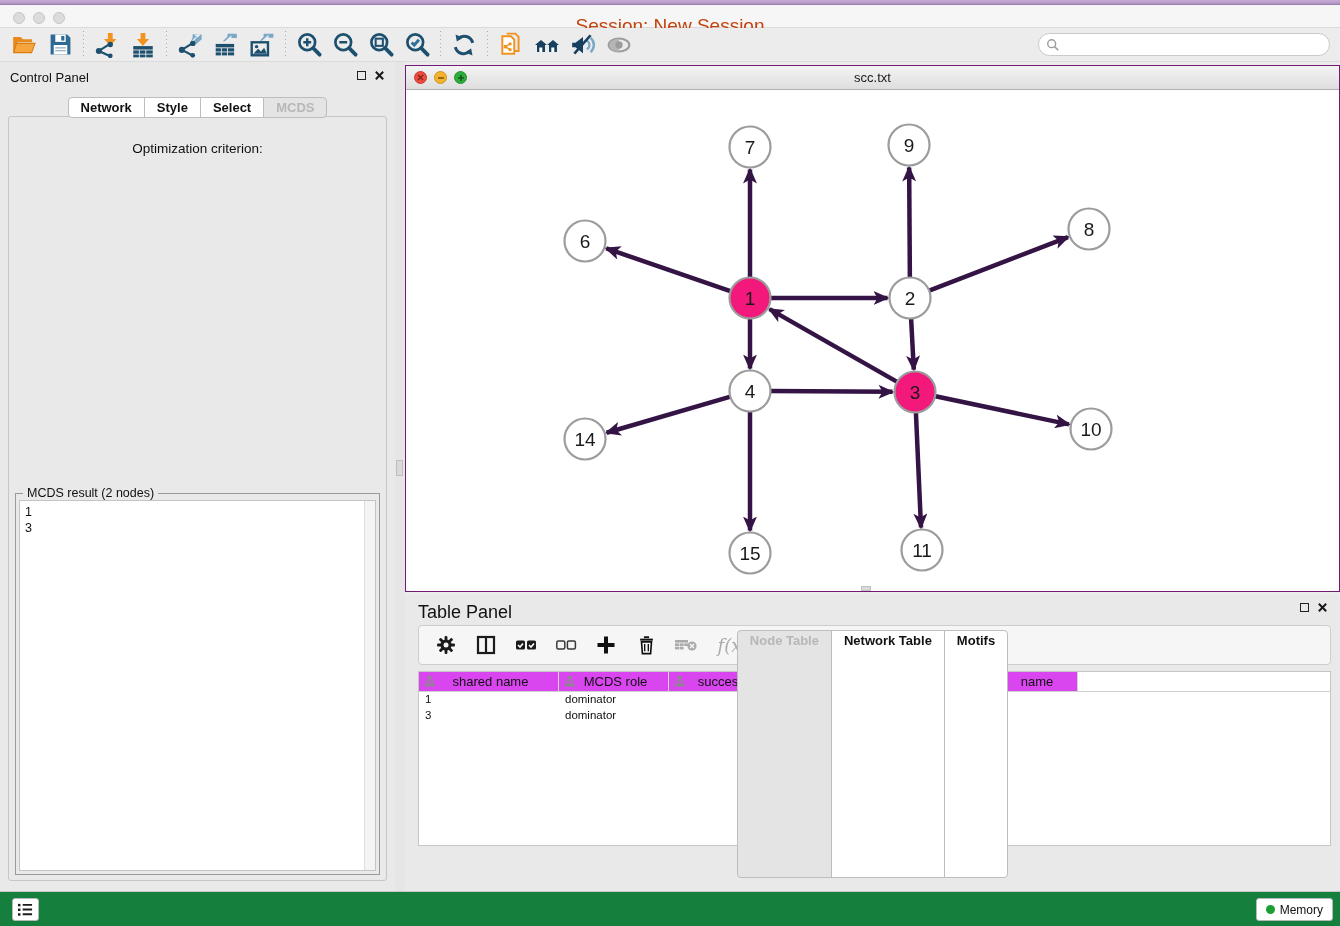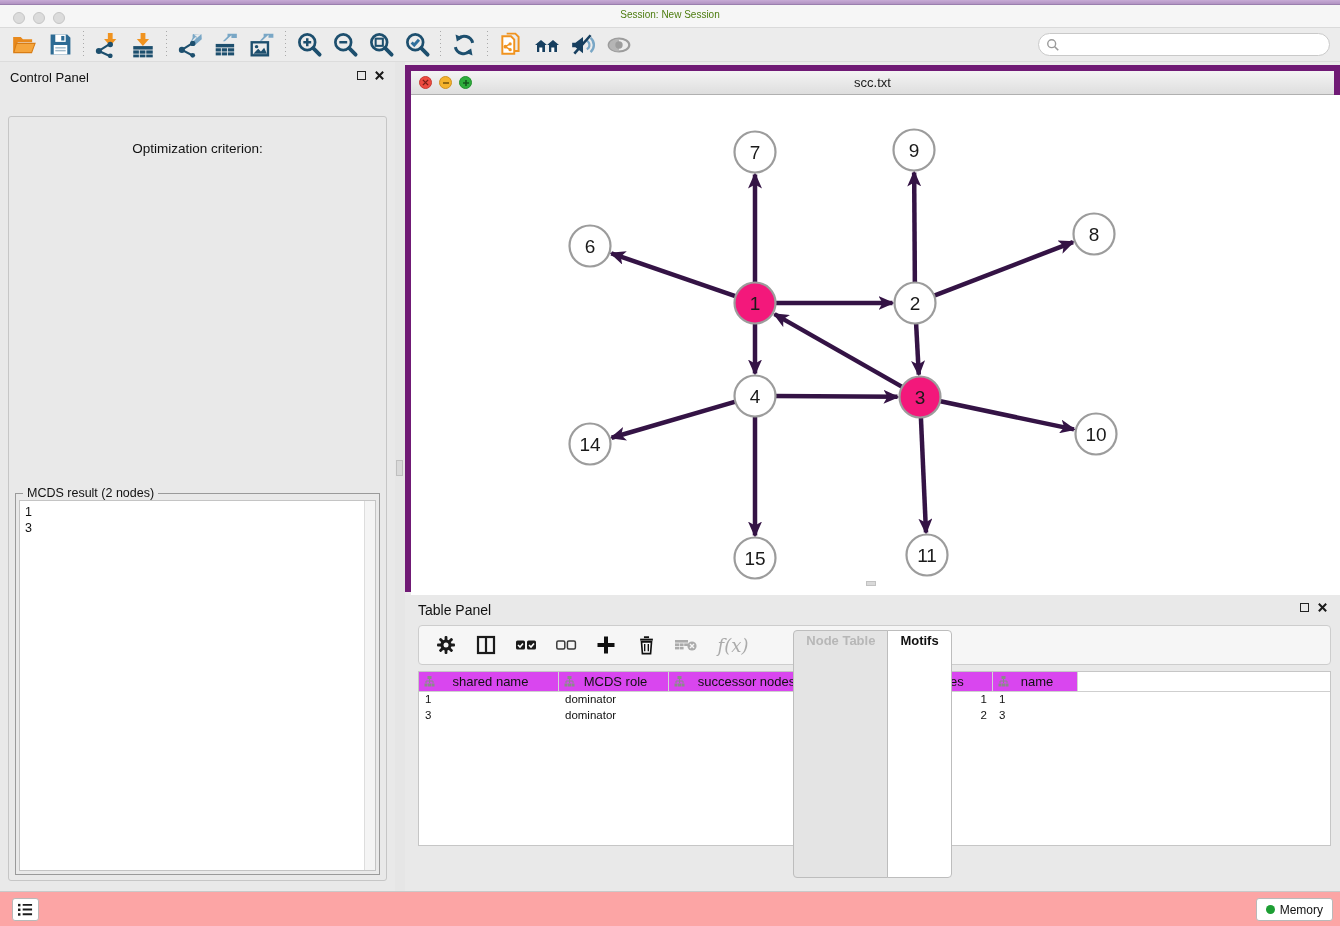--- a/index.html
+++ b/index.html
@@ -10,22 +10,22 @@
     -webkit-font-smoothing:antialiased;
   }
   
   .purple-strip { position:absolute; left:0; top:0; width:1340px; height:5px;
     background:linear-gradient(#c7abd6,#b193c2); border-bottom:1px solid #9a7fae; }
   .titlebar { position:absolute; left:0; top:5px; width:1340px; height:23px;
     background:#f6f6f6; border-bottom:1px solid #dadada; }
   .titlebar .lights { position:absolute; left:13px; top:7px; display:flex; gap:8px; }
   .titlebar .light { width:12px; height:12px; border-radius:50%;
     background:#dcdcdc; border:1px solid #c6c6c6; }
-  .titlebar .wtitle { position:absolute; left:0; right:0; top:4px; text-align:center;
-    font-size:10px; color:#4d7c0f; }
+  .titlebar .wtitle { position:absolute; left:0; right:0; top:10px; text-align:center;
+    font-size:19px; color:#c2410c; }
   
   .toolbar { position:absolute; left:0; top:28px; width:1340px; height:34px;
     background:#ececec; border-bottom:1px solid #dcdcdc; display:flex; align-items:center; }
   .tbtn { width:36px; height:30px; display:flex; align-items:center; justify-content:center; flex:0 0 auto; }
   .tsep { width:1px; height:28px; margin:0 5px; flex:0 0 auto;
     background-image:linear-gradient(#aaa 35%, rgba(0,0,0,0) 0%);
     background-size:1px 4px; background-repeat:repeat-y; }
   .searchbox { position:absolute; right:10px; top:5px; width:292px; height:23px;
     background:#fff; border:1px solid #c9c9c9; border-radius:12px;
     display:flex; align-items:center; padding-left:7px; }
@@ -60,57 +60,57 @@
     background:#fff; border:1px solid #c4c4c4; font-size:12.5px; color:#111;
     padding:3px 5px; line-height:16px; }
   .result-scroll { position:absolute; right:0; top:0; bottom:0; width:11px;
     background:#f4f4f4; border-left:1px solid #ddd; }
   
   .v-splitter { position:absolute; left:395px; top:62px; width:10px; height:829px; background:#e6e6e6; }
   .v-grip { position:absolute; left:1px; top:398px; width:7px; height:16px; background:#d9d9d9;
     border:1px solid #bfbfbf; }
   
   .net-window { position:absolute; left:405px; top:65px; width:935px; height:527px;
-    border:6px solid #701a75; background:#fff; }
+    border:1px solid #701a75; background:#fff; }
   .net-titlebar { position:absolute; left:0; top:0; width:100%; height:24px;
     background:linear-gradient(#f4f4f4,#dedede); border-bottom:1px solid #b0b0b0; }
   .net-titlebar .lights { position:absolute; left:8px; top:5px; display:flex; gap:7px; }
   .tl { width:13px; height:13px; border-radius:50%; display:flex; align-items:center; justify-content:center; }
   .tl.red { background:#ee4b40; border:1px solid #c63b32; }
   .tl.yellow { background:#f5b32c; border:1px solid #cf9222; }
   .tl.green { background:#2ead3c; border:1px solid #249130; }
   .net-titlebar .ntitle { position:absolute; left:0; right:0; top:4px; text-align:center;
     font-size:13px; color:#1a1a1a; }
   .net-canvas { position:absolute; left:0; top:24px; width:933px; height:501px; background:#fff; }
   .h-grip { position:absolute; left:455px; bottom:0px; width:10px; height:5px; background:#d9d9d9;
     border:1px solid #c2c2c2; }
   
   .table-panel { position:absolute; left:405px; top:595px; width:935px; height:296px; background:#e9e9e9; }
-  .table-panel .ptitle { position:absolute; left:13px; top:7px; font-size:14px; color:#111; }
+  .table-panel .ptitle { position:absolute; left:13px; top:7px; font-size:18px; color:#111; }
   .table-panel .pbtns { position:absolute; right:12px; top:7px; display:flex; gap:8px; align-items:center; }
   .tp-toolbar { position:absolute; left:13px; right:9px; top:30px; height:40px;
     background:#f6f6f6; border:1px solid #cdcdcd; border-radius:4px;
     display:flex; align-items:center; padding-left:12px; gap:10px; }
   .tpbtn { width:30px; height:28px; display:flex; align-items:center; justify-content:center; }
   .fx { font-family:"DejaVu Serif","Liberation Serif",serif; font-style:italic;
     font-size:18px; color:#ababab; }
   .tbl-area { position:absolute; left:13px; right:9px; top:76px; bottom:45px;
     background:#fff; border:1px solid #c6c6c6; overflow:hidden; }
   .tbl-header { display:flex; height:20px; border-bottom:1px solid #cfcfcf; }
   .th { background:#d946ef; border-right:1px solid #d4d4d4; display:flex; align-items:center;
     font-size:13px; color:#111; position:relative; }
   .th .th-label { flex:1; text-align:center; padding-right:12px; }
   .th svg { margin-left:5px; flex:0 0 auto; }
   .tr { display:flex; height:16px; }
   .td { font-size:11.5px; color:#111; padding:1px 6px 0 6px; overflow:hidden; white-space:nowrap; }
   .td.right { text-align:right; }
   .tbl-tabs { position:absolute; left:0; right:0; bottom:13px; display:flex; }
   
   .statusbar { position:absolute; left:0; top:891px; width:1340px; height:35px;
-    background:#fca5a5; border-top:1px solid #c9c9c9; }
+    background:#15803d; border-top:1px solid #c9c9c9; }
   .sq-btn { position:absolute; left:12px; top:6px; width:27px; height:23px; background:#fff;
     border:1px solid #b9b9b9; border-radius:3px; display:flex; align-items:center; justify-content:center; }
   .mem-btn { position:absolute; right:7px; top:6px; height:23px; background:#fff;
     border:1px solid #b9b9b9; border-radius:3px; display:flex; align-items:center;
     gap:5px; padding:0 9px; font-size:12px; color:#111; }
   .mem-dot { width:9px; height:9px; border-radius:50%; background:#1d9e33; }
 </style>
 </head>
 <body>
 
@@ -289,20 +289,26 @@
 <div class="control-panel">
   <div class="panel-head">
     <span class="ptitle">Control Panel</span>
     <span class="pbtns">
       <span class="float-ic"></span>
       <svg width="11" height="11" viewBox="0 0 12 12">
           <path d="M2 2l8 8M10 2l-8 8" stroke="#1a1a1a" stroke-width="2.2"></path>
         </svg>
     </span>
   </div>
+  <div class="seg-row" id="cp-tabs">
+      <div class="seg-tab">Network</div>
+      <div class="seg-tab">Style</div>
+      <div class="seg-tab">Select</div>
+      <div class="seg-tab selected">MCDS</div>
+    </div>
   <div class="tab-content">
     <div class="opt-label">Optimization criterion:</div>
     <div class="result-group">
       <span class="result-legend">MCDS result (2 nodes)</span>
       <div class="result-text">
         <div id="result-lines">
             <div>1</div>
             <div>3</div>
           </div>
         <div class="result-scroll"></div>
@@ -545,20 +551,21 @@
           <div class="td" style="width: 140px;">3</div>
           <div class="td" style="width: 110px;">dominator</div>
           <div class="td right" style="width: 152px;">3</div>
           <div class="td right" style="width: 172px;">2</div>
           <div class="td" style="width: 85px;">3</div>
         </div>
       </div>
   </div>
   <div class="tbl-tabs seg-row" id="tbl-tabs" style="position:absolute">
       <div class="seg-tab selected">Node Table</div>
+      <div class="seg-tab">Network Table</div>
       <div class="seg-tab">Motifs</div>
     </div>
 </div>
 
 <div class="statusbar">
   <div class="sq-btn">
     <svg width="17" height="15" viewBox="0 0 18 16">
         <g stroke="#1b1b1b" stroke-width="2">
           <path d="M6 3h10M6 8h10M6 13h10"></path>
         </g>

